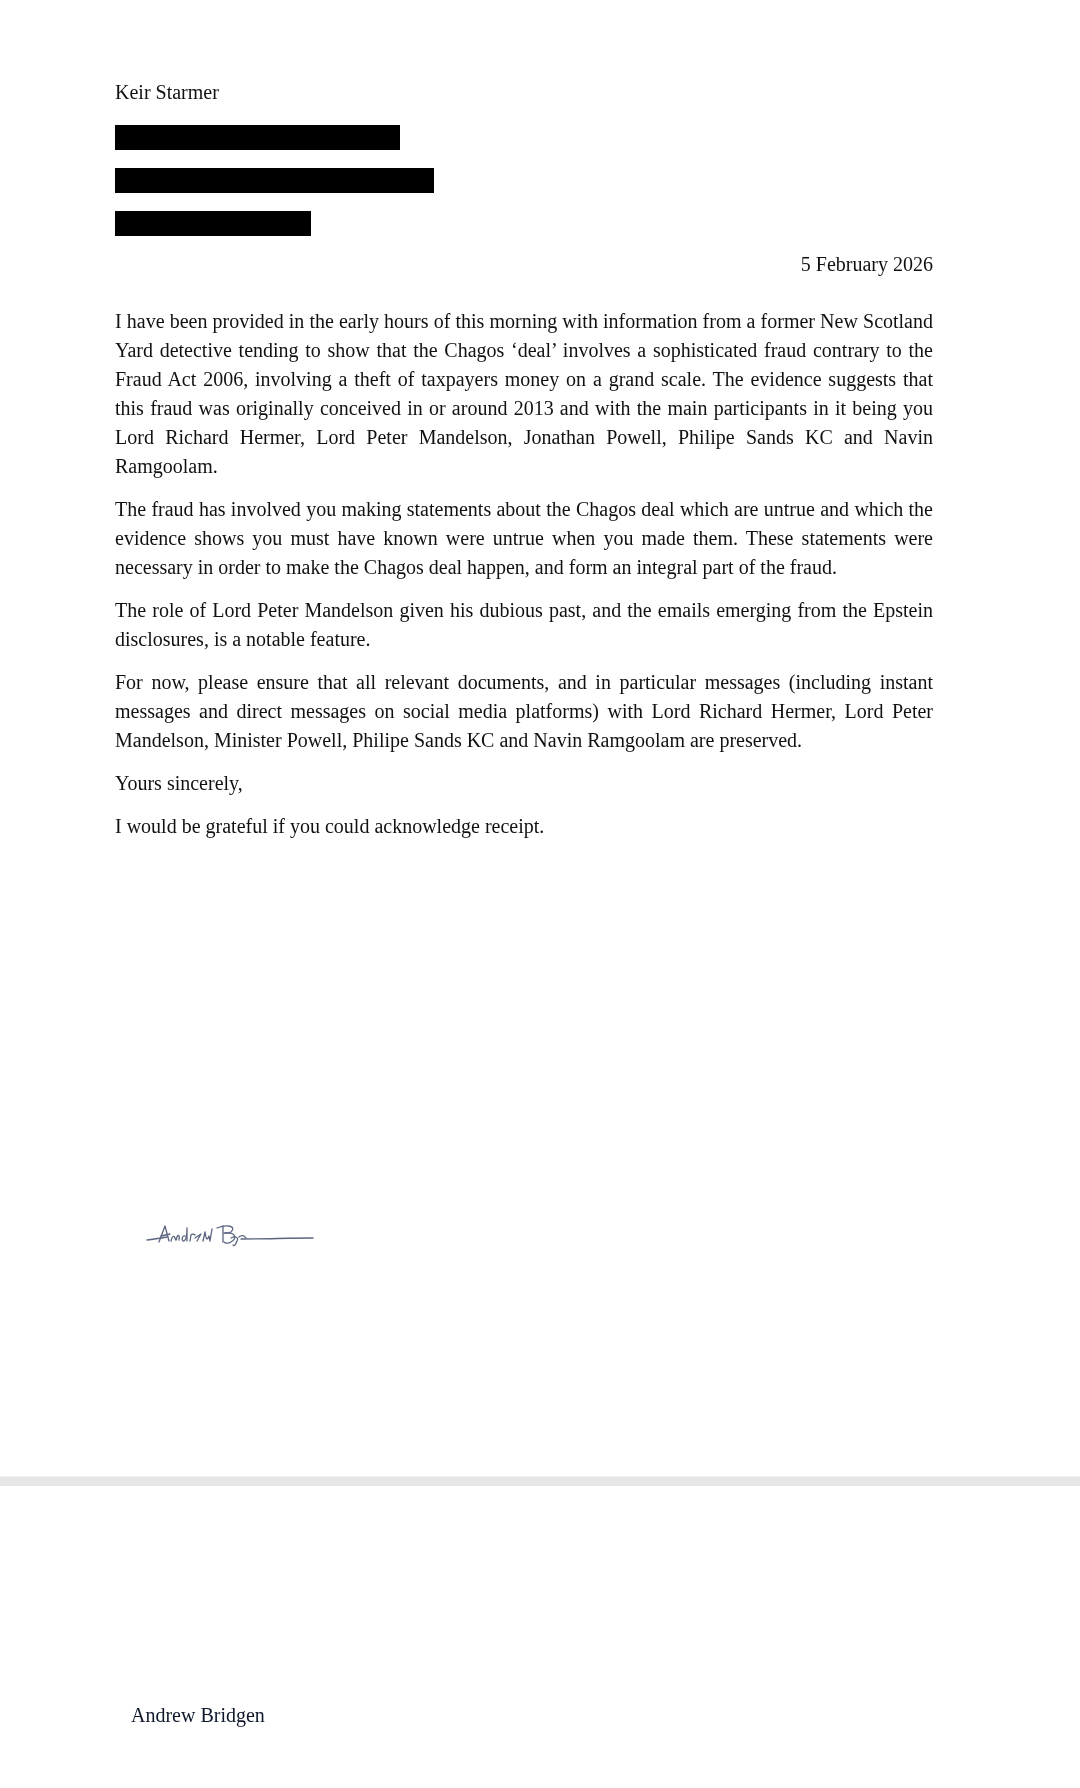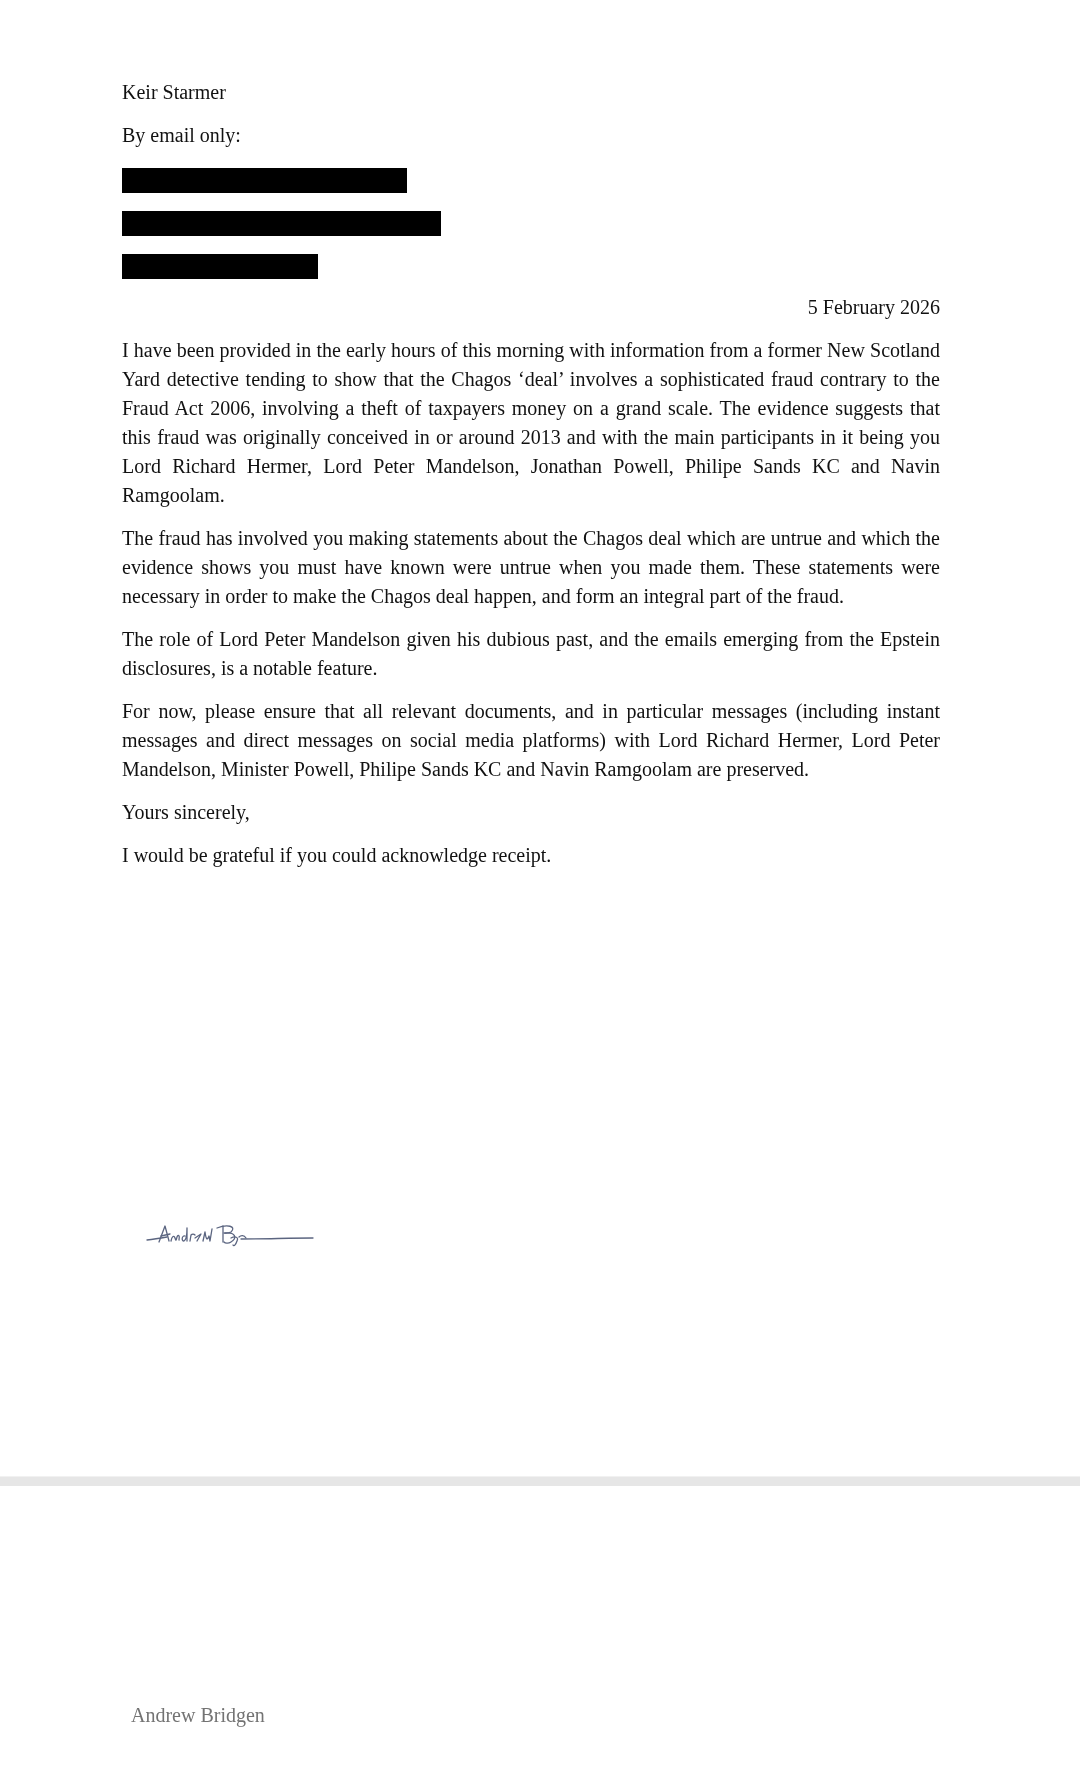--- a/index.html
+++ b/index.html
@@ -18,21 +18,21 @@
   .page {
     position: absolute;
     left: 0;
     top: 0;
     width: 1080px;
     height: 1476px;
     background: #ffffff;
   }
   .letter {
     position: absolute;
-    left: 122px;
+    left: 115px;
     top: 78px;
     width: 818px;
     font-size: 20px;
     line-height: 29px;
   }
   .letter p {
     margin: 0 0 14px 0;
     text-align: justify;
   }
   .letter p.single {
@@ -45,21 +45,21 @@
   }
   .redaction-bar {
     position: absolute;
     left: 0;
     top: 4px;
     height: 25px;
     background: #000000;
   }
   .date-line {
     text-align: right;
-    margin: 0 0 14px 0;
+    margin: 0 0 28px 0;
     height: 29px;
   }
   .subject {
     font-weight: bold;
     text-decoration: underline;
     text-decoration-thickness: 2px;
     text-underline-offset: 3px;
     margin: 0 0 15px 0;
   }
   .signature {
@@ -85,30 +85,29 @@
     width: 1080px;
     height: 302px;
     background: #ffffff;
   }
   .footer-name {
     position: absolute;
     left: 131px;
     top: 1701px;
     font-size: 20px;
     line-height: 29px;
-    color: #737373;
+    color: #0f172a;
   }
 </style>
 </head>
 <body>
 
 <div class="page">
   <div class="letter">
     <p class="single">Keir Starmer</p>
-    <p class="single">By email only:</p>
 
     <div class="redaction-line">
       <div class="redaction-bar" style="width:285px"></div>
     </div>
     <div class="redaction-line">
       <div class="redaction-bar" style="width:319px"></div>
     </div>
     <div class="redaction-line">
       <div class="redaction-bar" style="width:196px"></div>
     </div>

